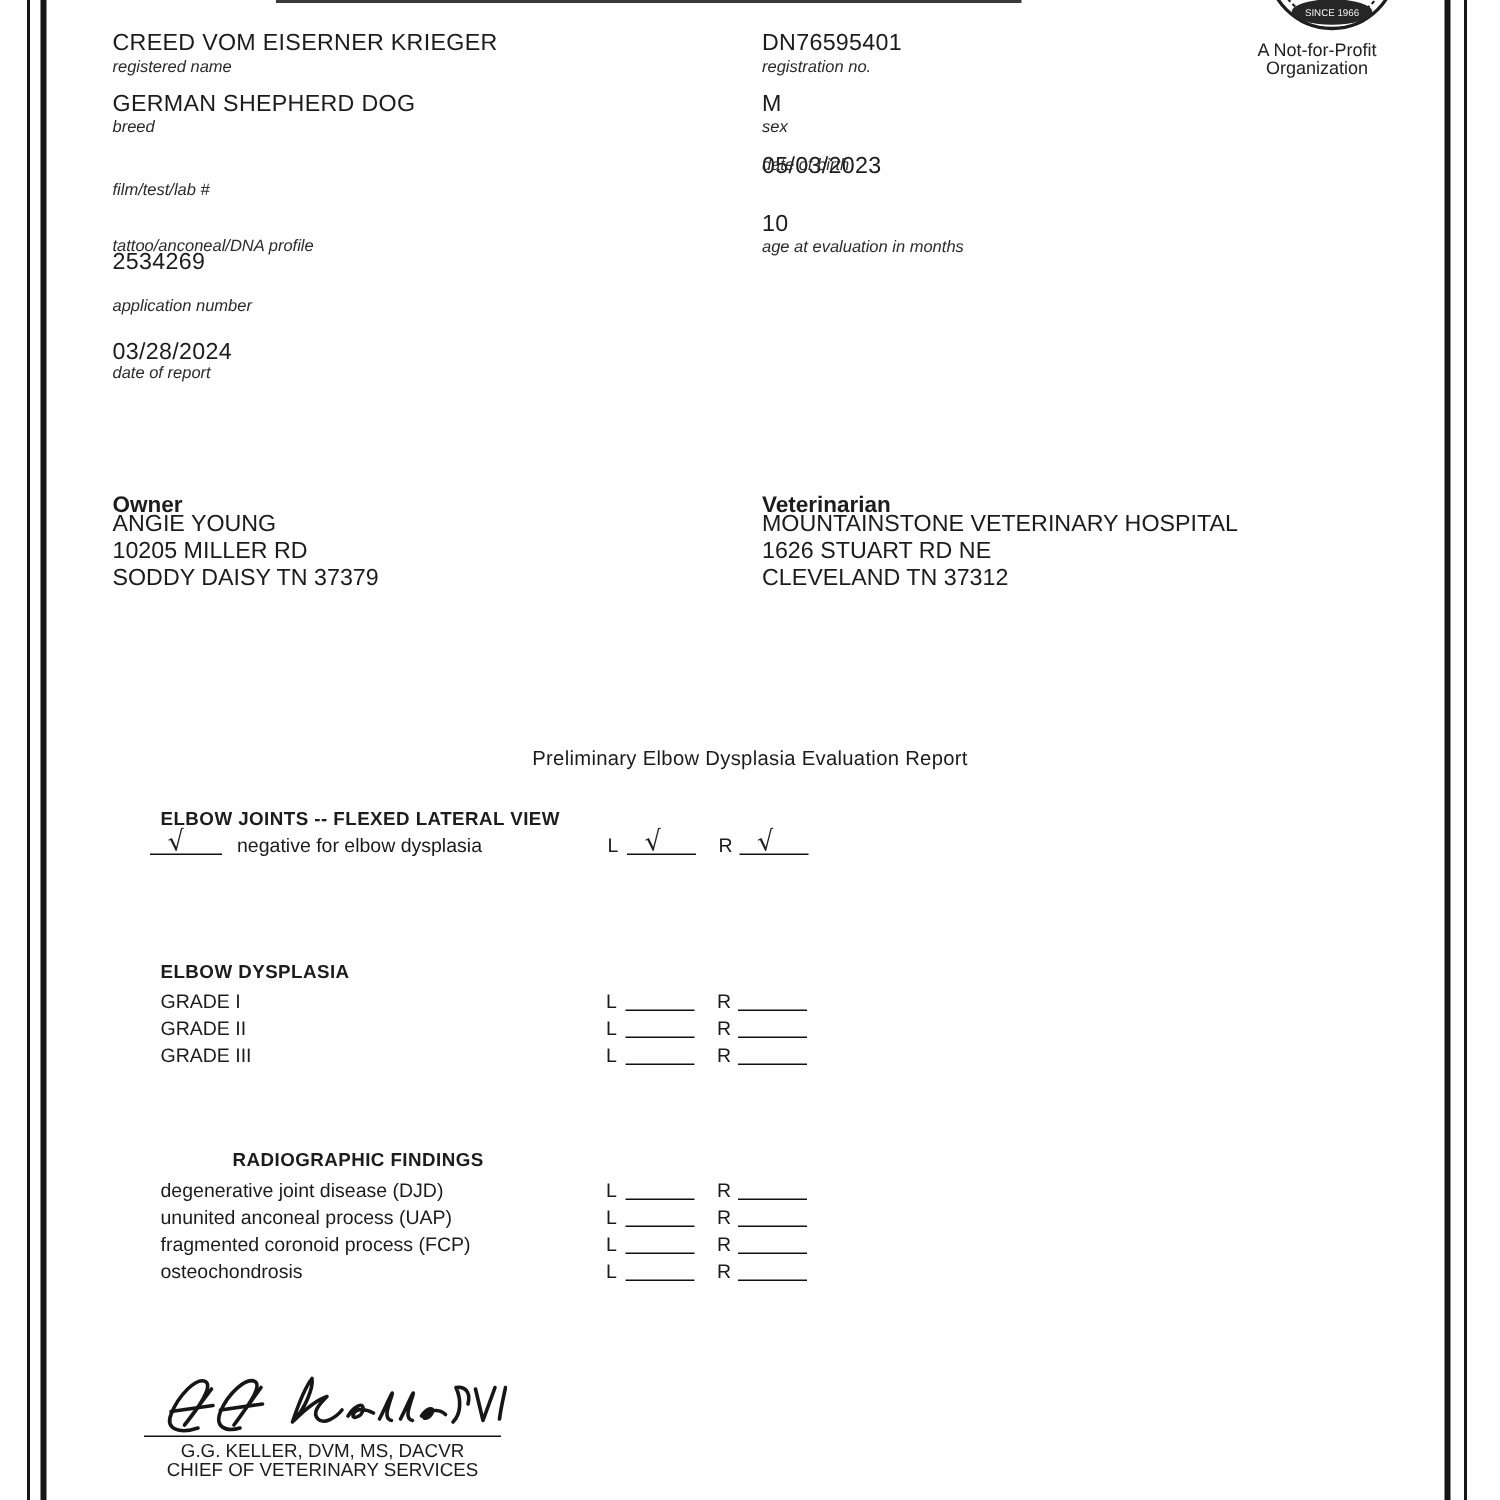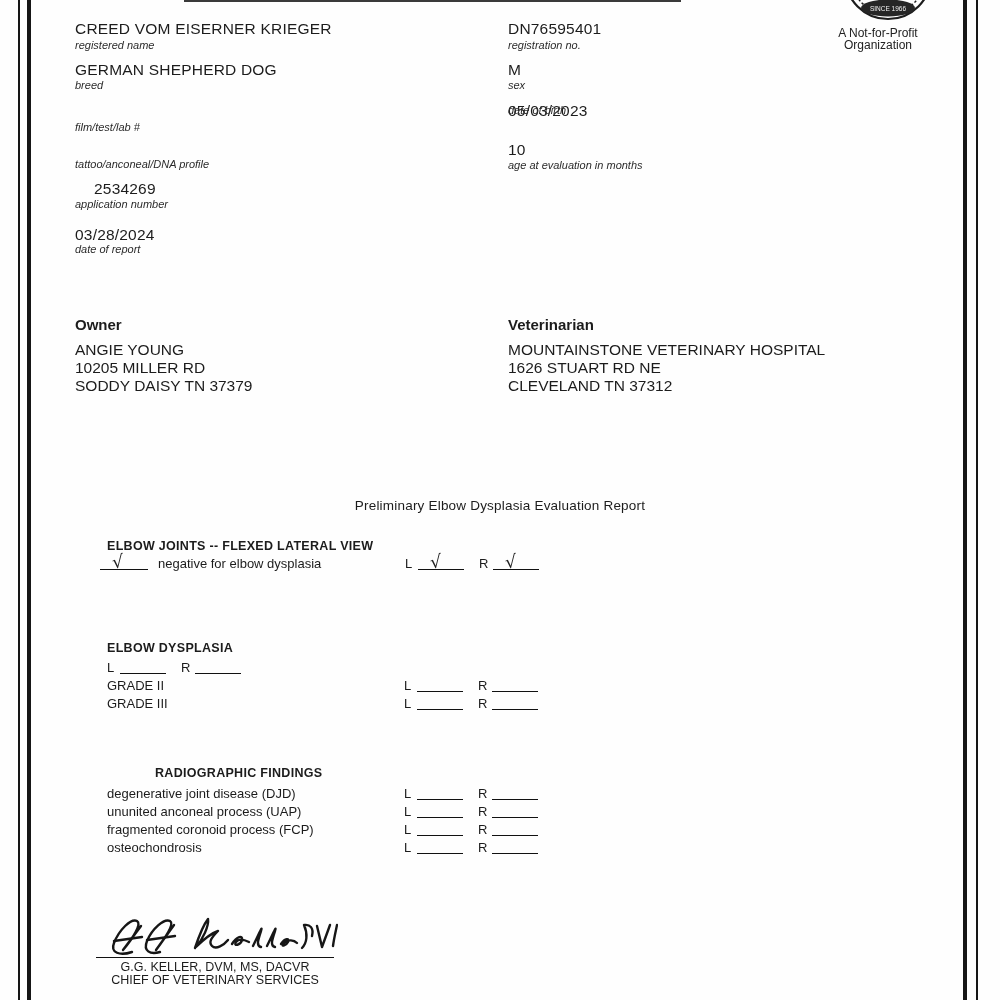--- a/index.html
+++ b/index.html
@@ -5,21 +5,21 @@
   html,body{margin:0;padding:0;background:#fff;}
   #page{
     position:relative;width:1000px;height:1000px;background:#fefefe;
     overflow:hidden;font-family:"Liberation Sans","DejaVu Sans",sans-serif;
     color:#1c1c1c;
   }
   .vline{position:absolute;top:0;height:1000px;background:#161616;}
   .abs{position:absolute;}
   .val{font-size:15.5px;letter-spacing:.2px;white-space:nowrap;}
   .lab{font-size:11px;font-style:italic;color:#2b2b2b;white-space:nowrap;}
-  .blockhead{font-size:15px;font-weight:bold;}
+  .blockhead{font-size:15px;font-weight:bold;margin-top:12px;}
   .addr{font-size:15.5px;line-height:18px;white-space:nowrap;}
   .title{font-size:13.5px;text-align:center;letter-spacing:.2px;}
   .sec-heading{position:absolute;left:107px;font-size:12.5px;font-weight:bold;letter-spacing:.3px;white-space:nowrap;}
   .row{position:absolute;left:107px;width:436px;display:flex;align-items:flex-end;height:16px;font-size:13px;}
   .row-text{width:297px;font-size:13px;white-space:nowrap;}
   .lr-label{width:13px;font-size:13px;}
   .lr-label.r{width:14px;}
   .blank{width:46px;border-bottom:1.6px solid #111;height:3px;margin:0 15px 1px 0;position:relative;}
   .blank.last{margin-right:0;}
   .check{
@@ -61,21 +61,21 @@
 
   <div class="abs val" style="left:75px;top:61px;">GERMAN SHEPHERD DOG</div>
   <div class="abs lab" style="left:75px;top:79px;">breed</div>
 
   <div class="abs val" style="left:75px;top:103px;"></div>
   <div class="abs lab" style="left:75px;top:121px;">film/test/lab #</div>
 
   <div class="abs val" style="left:75px;top:140px;"></div>
   <div class="abs lab" style="left:75px;top:158px;">tattoo/anconeal/DNA profile</div>
 
-  <div class="abs val" style="left:75px;top:180px;margin-left:19px;">2534269</div>
+  <div class="abs val" style="left:75px;top:166px;">2534269</div>
   <div class="abs lab" style="left:75px;top:198px;">application number</div>
 
   <div class="abs val" style="left:75px;top:226px;">03/28/2024</div>
   <div class="abs lab" style="left:75px;top:243px;text-align:right;">date of report</div>
 
   <div class="abs val" style="left:508px;top:20px;">DN76595401</div>
   <div class="abs lab" style="left:508px;top:39px;">registration no.</div>
 
   <div class="abs val" style="left:508px;top:61px;">M</div>
   <div class="abs lab" style="left:508px;top:79px;">sex</div>
@@ -109,20 +109,21 @@
       <span class="check">√</span>
     </span>
     <span class="lr-label r">R</span>
     <span class="blank last">
       <span class="check">√</span>
     </span>
   </div>
 
   <div class="sec-heading" style="top:641px;">ELBOW DYSPLASIA</div>
   <div class="row" style="top:659px;">
+    <span class="row-text">GRADE I</span>
     <span class="lr-label">L</span>
     <span class="blank"></span>
     <span class="lr-label r">R</span>
     <span class="blank last"></span>
   </div>
   <div class="row" style="top:677px;">
     <span class="row-text">GRADE II</span>
     <span class="lr-label">L</span>
     <span class="blank"></span>
     <span class="lr-label r">R</span>

